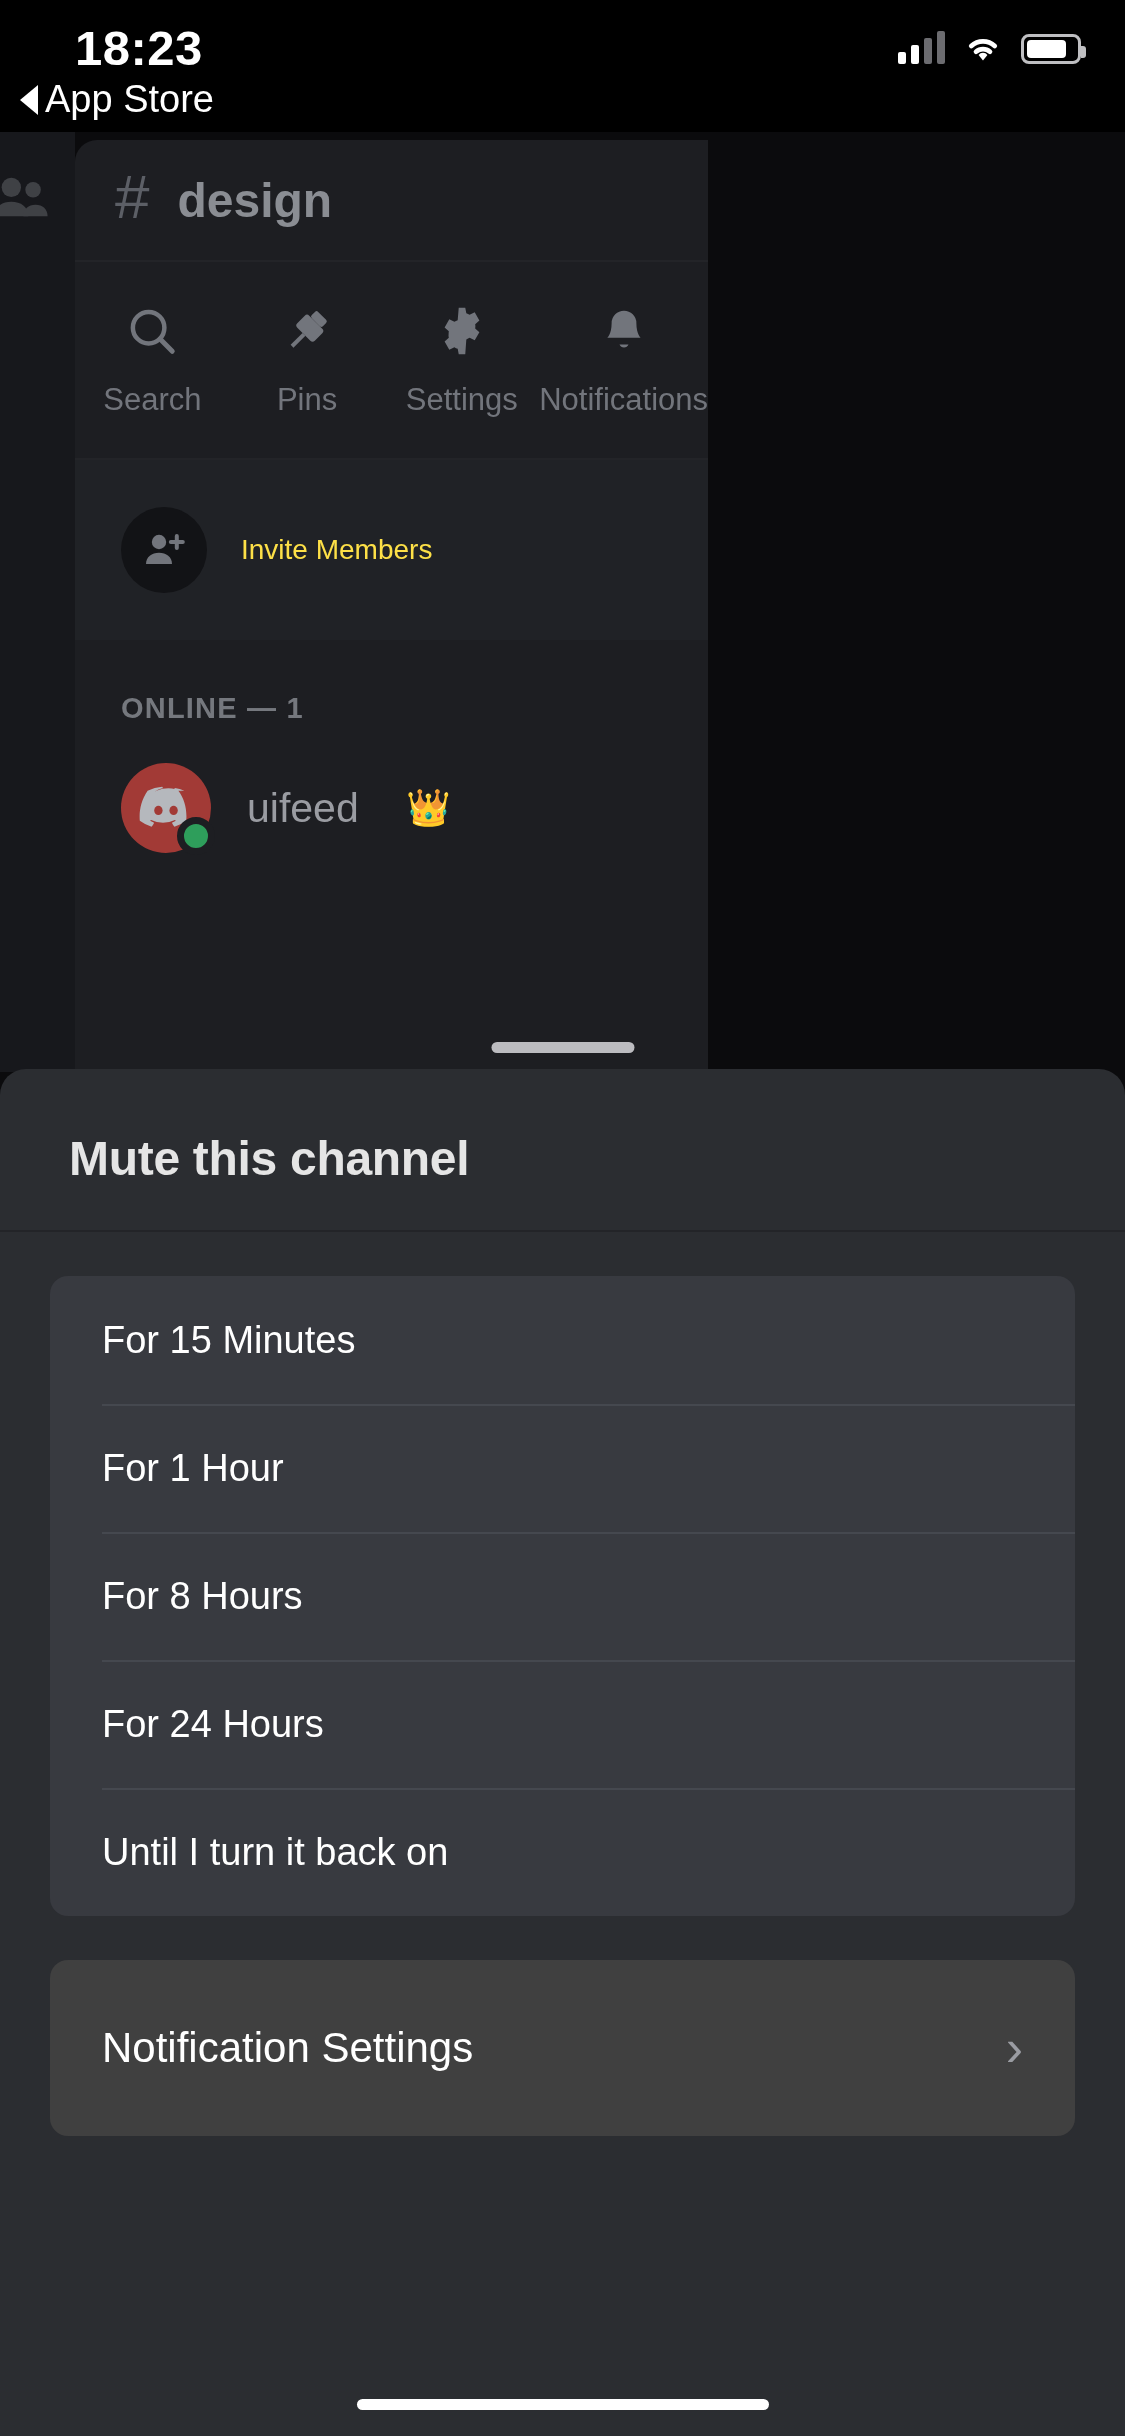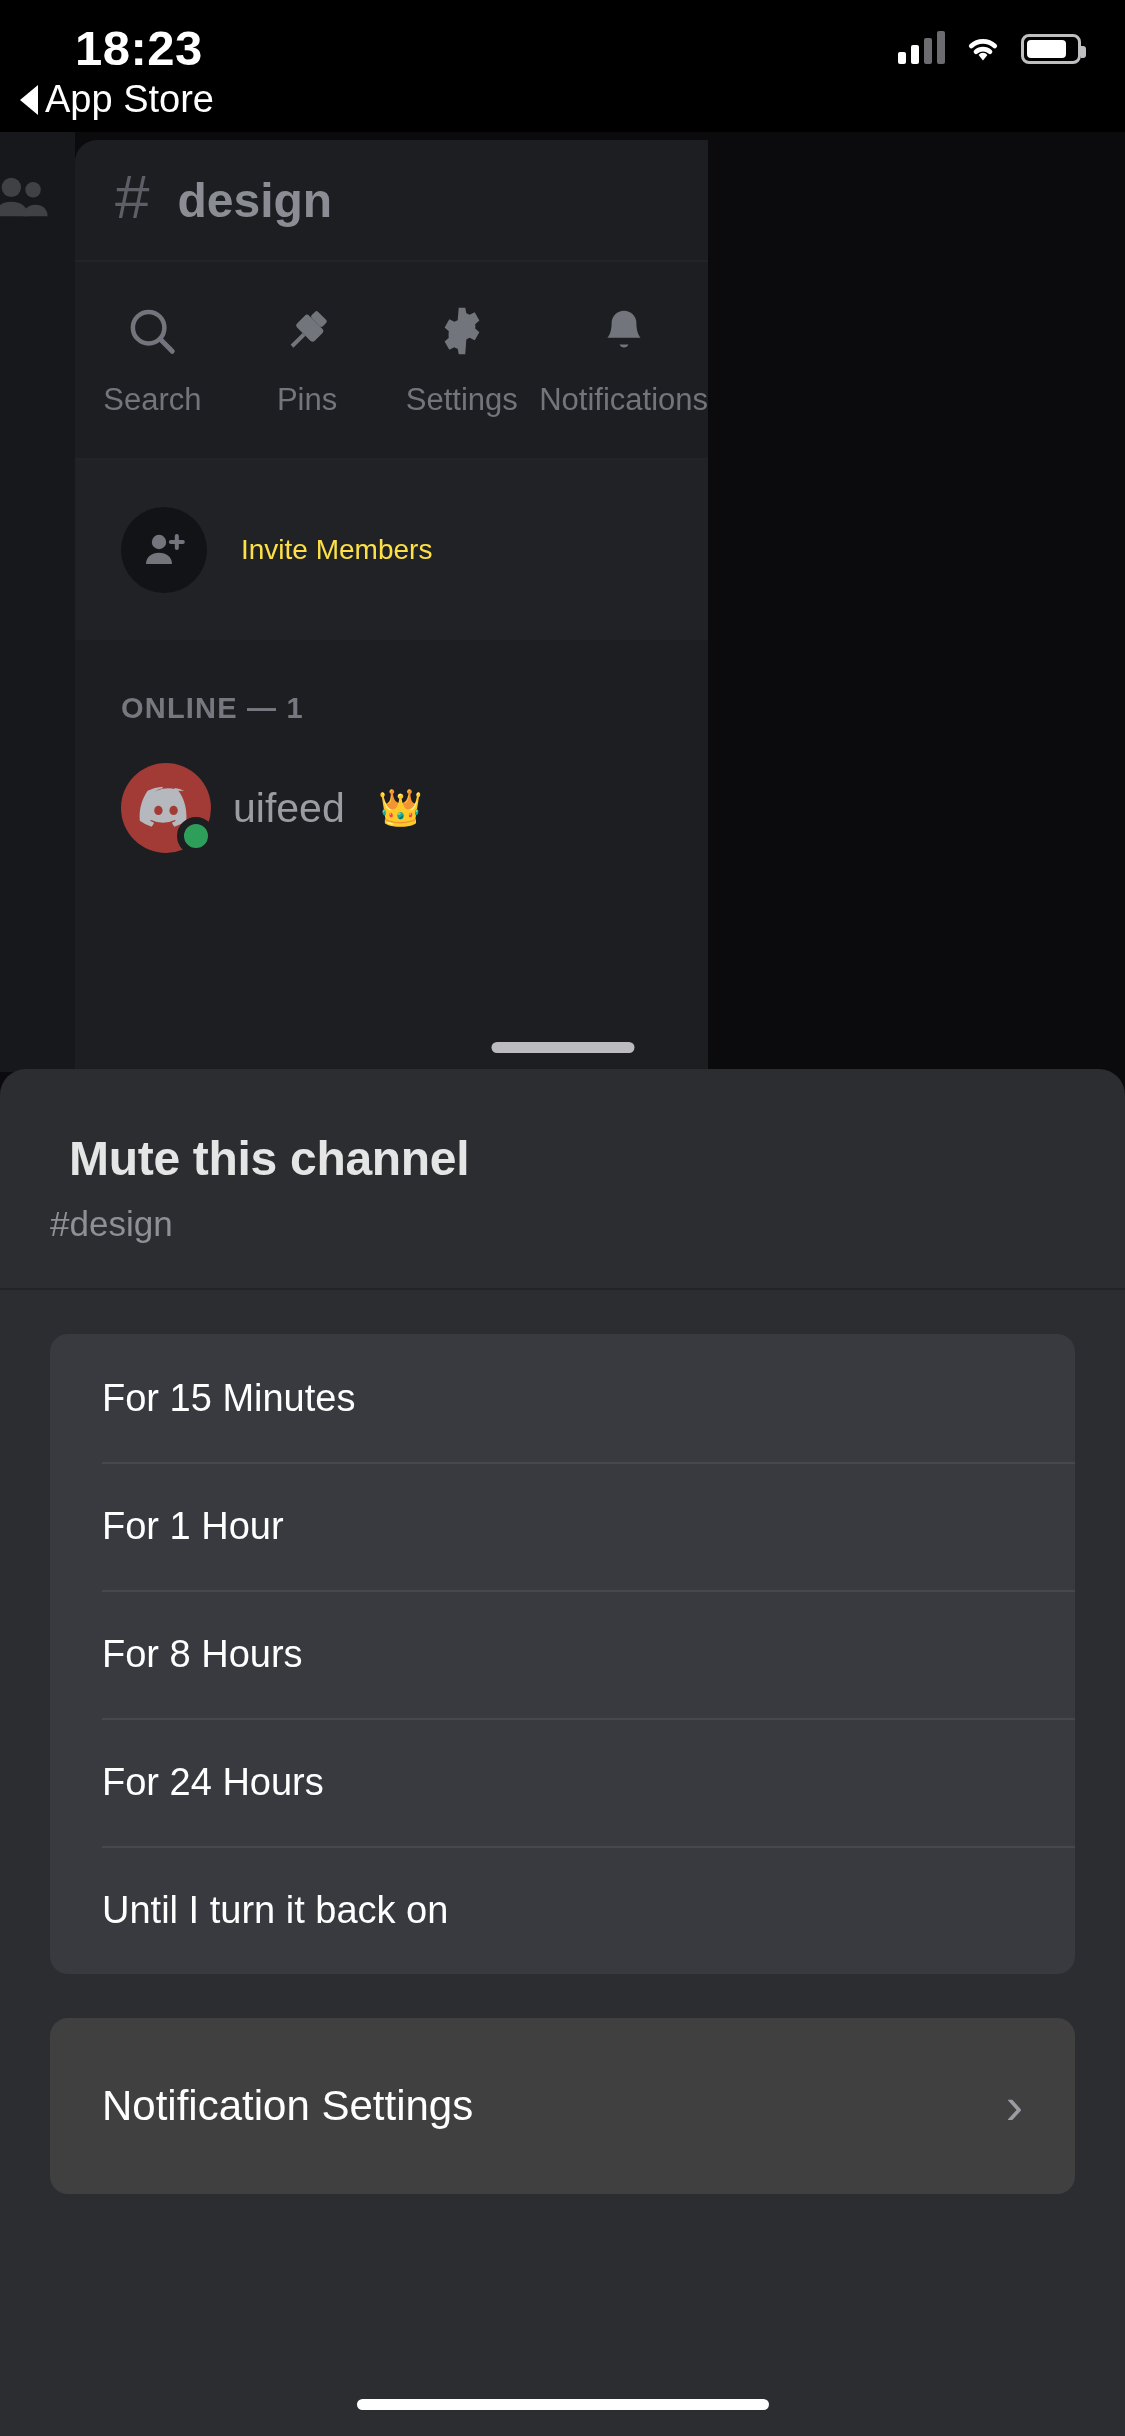--- a/index.html
+++ b/index.html
@@ -91,21 +91,21 @@
   .invite-av {
     width:86px; height:86px; border-radius:50%; background:#121316;
     display:flex; align-items:center; justify-content:center;
   }
   .invite-lb { font-size:28px; color:#fde047; }
 
   .online-hdr {
     padding:52px 46px 0; font-size:29px; letter-spacing:1.2px;
     color:#75787e; font-weight:700;
   }
-  .member-row { display:flex; align-items:center; gap:22px; padding:38px 46px 0; }
+  .member-row { display:flex; align-items:center; gap:36px; padding:38px 46px 0; }
   .av-wrap { position:relative; width:90px; height:90px; }
   .av {
     width:90px; height:90px; border-radius:50%;
     background:#a23a36; display:flex; align-items:center; justify-content:center;
   }
   .av-status {
     position:absolute; right:-4px; bottom:-2px;
     width:38px; height:38px; border-radius:50%;
     background:#2e9e5b; border:7px solid #1d1e22;
   }
@@ -277,21 +277,20 @@
     </div>
 
   </div>
 
   <div class="grabber"></div>
 
   <div class="sheet">
 
     <div class="sheet-head">
       <div class="sheet-title">Mute this channel</div>
-      <div class="sheet-sub">#design</div>
     </div>
     <div class="sheet-sep"></div>
 
     <div class="sheet-body">
 
       <div class="opt-card">
         <div class="opt">For 15 Minutes</div>
         <div class="opt">For 1 Hour</div>
         <div class="opt">For 8 Hours</div>
         <div class="opt">For 24 Hours</div>

